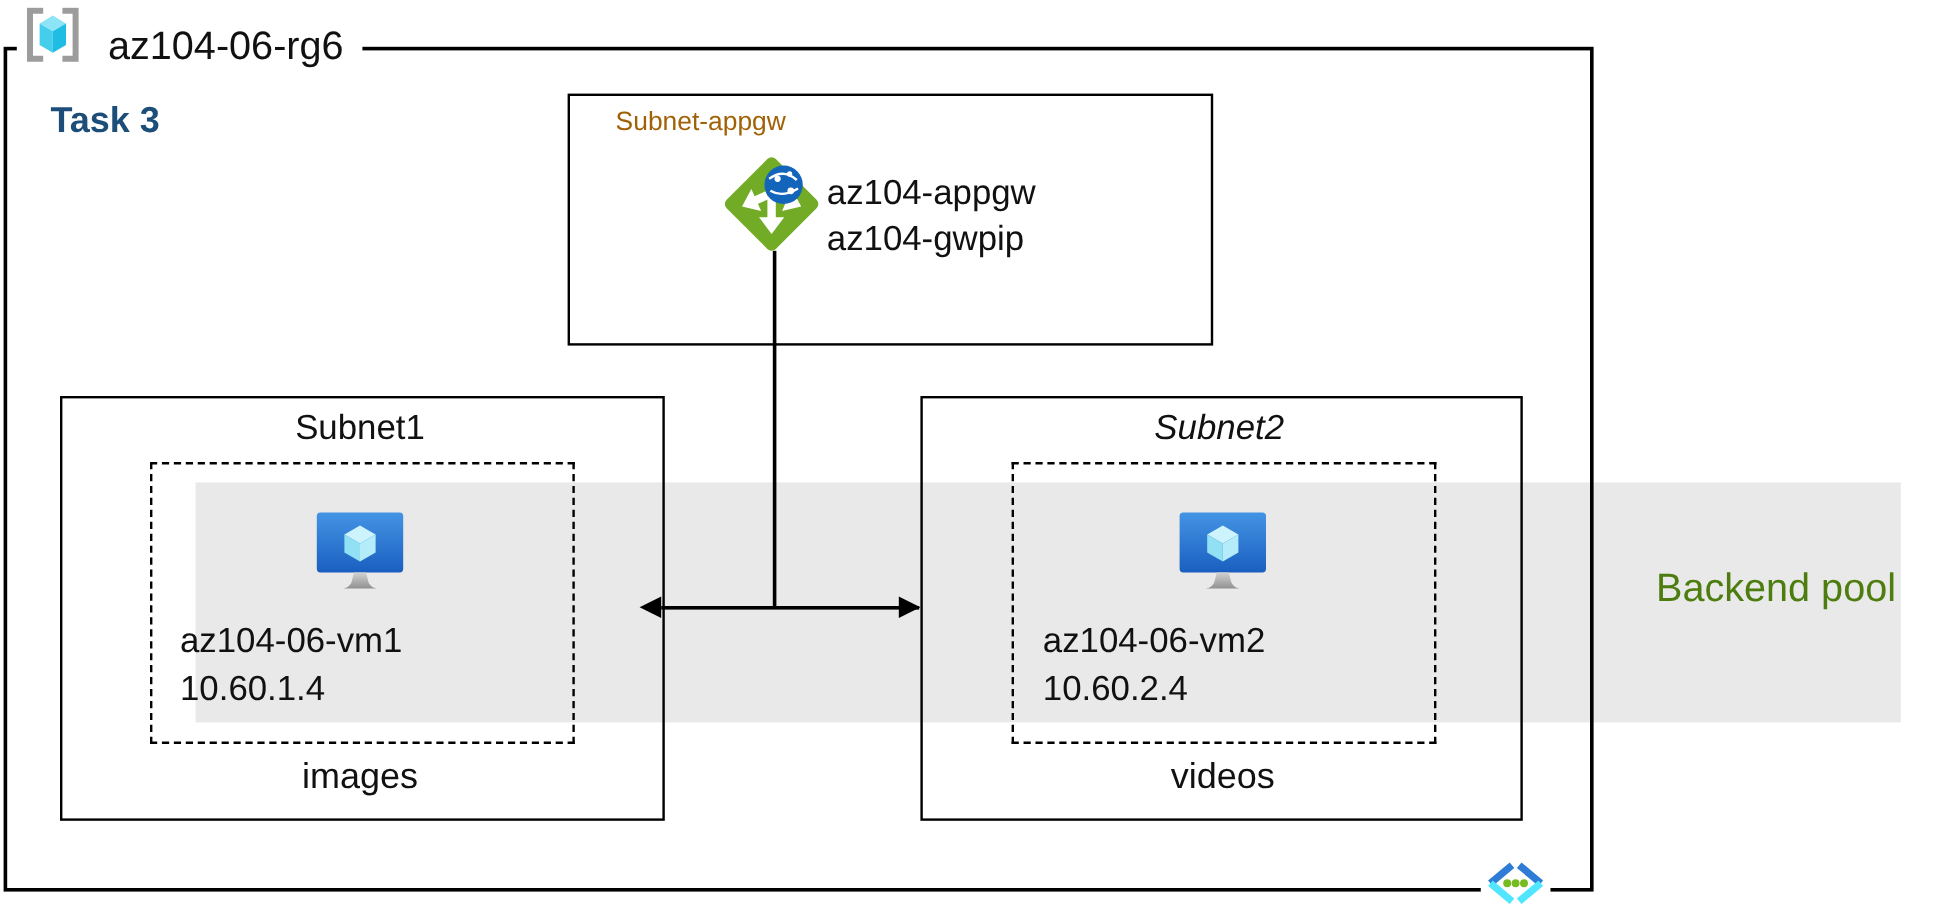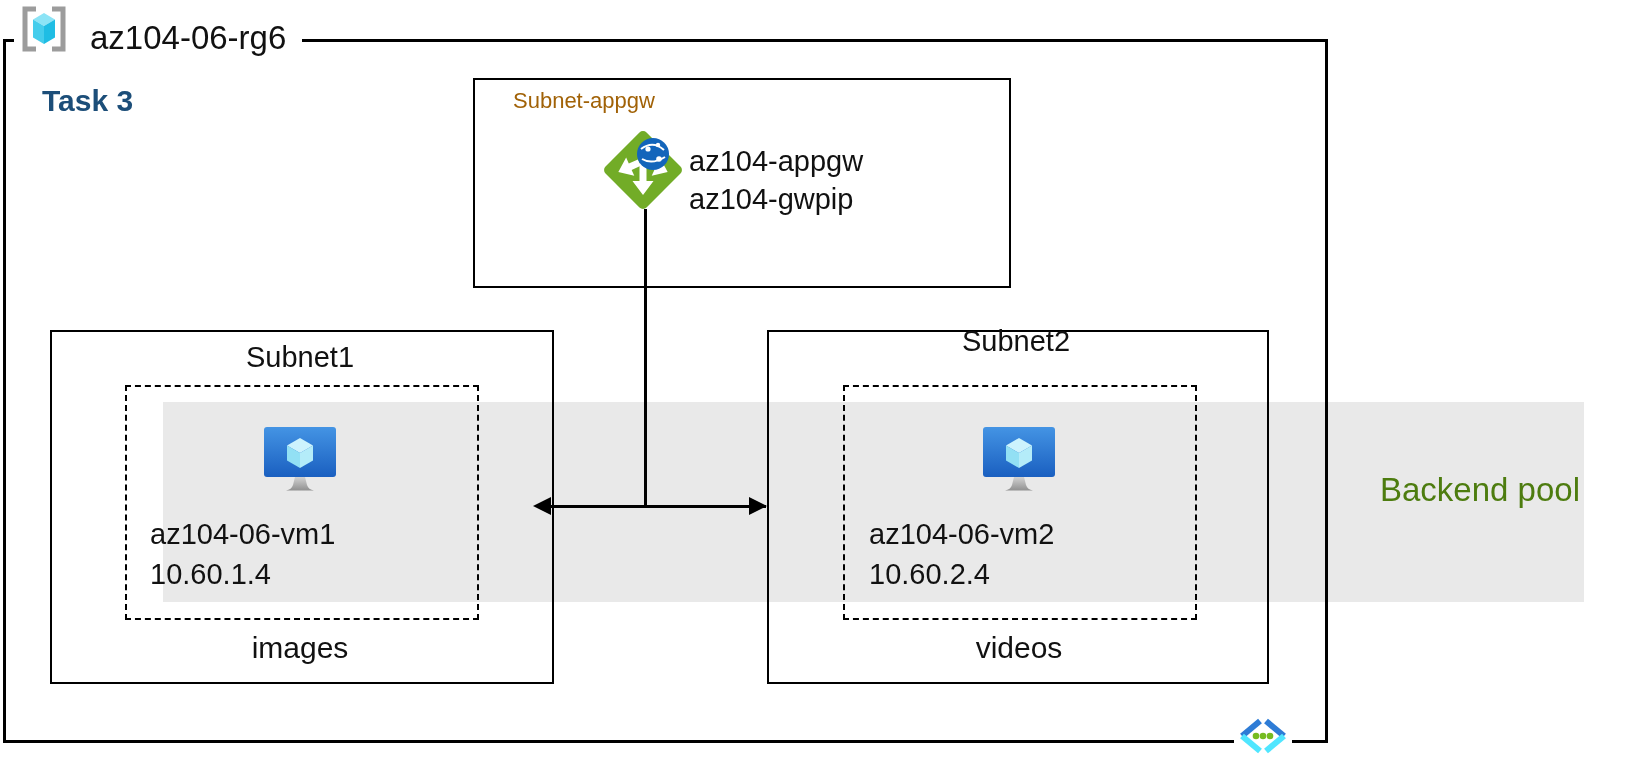--- a/index.html
+++ b/index.html
@@ -31,21 +31,21 @@
   .hline{left:551px;top:505px;width:215px;height:3px;background:#000;z-index:4;}
   .arrow-left{left:533px;top:497px;width:0;height:0;border-top:9px solid transparent;border-bottom:9px solid transparent;border-right:18px solid #000;z-index:4;}
   .arrow-right{left:749px;top:497px;width:0;height:0;border-top:9px solid transparent;border-bottom:9px solid transparent;border-left:18px solid #000;z-index:4;}
 
   
   .subnet-box{border:2px solid #000;background:transparent;z-index:3;}
   .subnet1-box{left:50px;top:330px;width:500px;height:350px;}
   .subnet2-box{left:767px;top:330px;width:498px;height:350px;}
   .subnet-title{font-size:29px;color:#111;text-align:center;z-index:4;}
   .subnet1-title{left:50px;top:341px;width:500px;}
-  .subnet2-title{left:767px;top:325px;width:498px;}
+  .subnet2-title{left:767px;top:341px;width:498px;font-style:italic;}
   .dashed-box{border:2px dashed #000;background:transparent;z-index:3;}
   .dashed1{left:125px;top:385px;width:350px;height:231px;}
   .dashed2{left:843px;top:385px;width:350px;height:231px;}
   .vm-icon{width:76px;height:76px;z-index:5;}
   .vm1-icon{left:262px;top:421px;}
   .vm2-icon{left:981px;top:421px;}
   .vm-text{font-size:29px;line-height:40px;text-align:left;color:#111;z-index:4;}
   .vm1-text{left:150px;top:514px;width:300px;}
   .vm2-text{left:869px;top:514px;width:300px;}
   .caption{font-size:30px;text-align:center;color:#111;z-index:4;}

